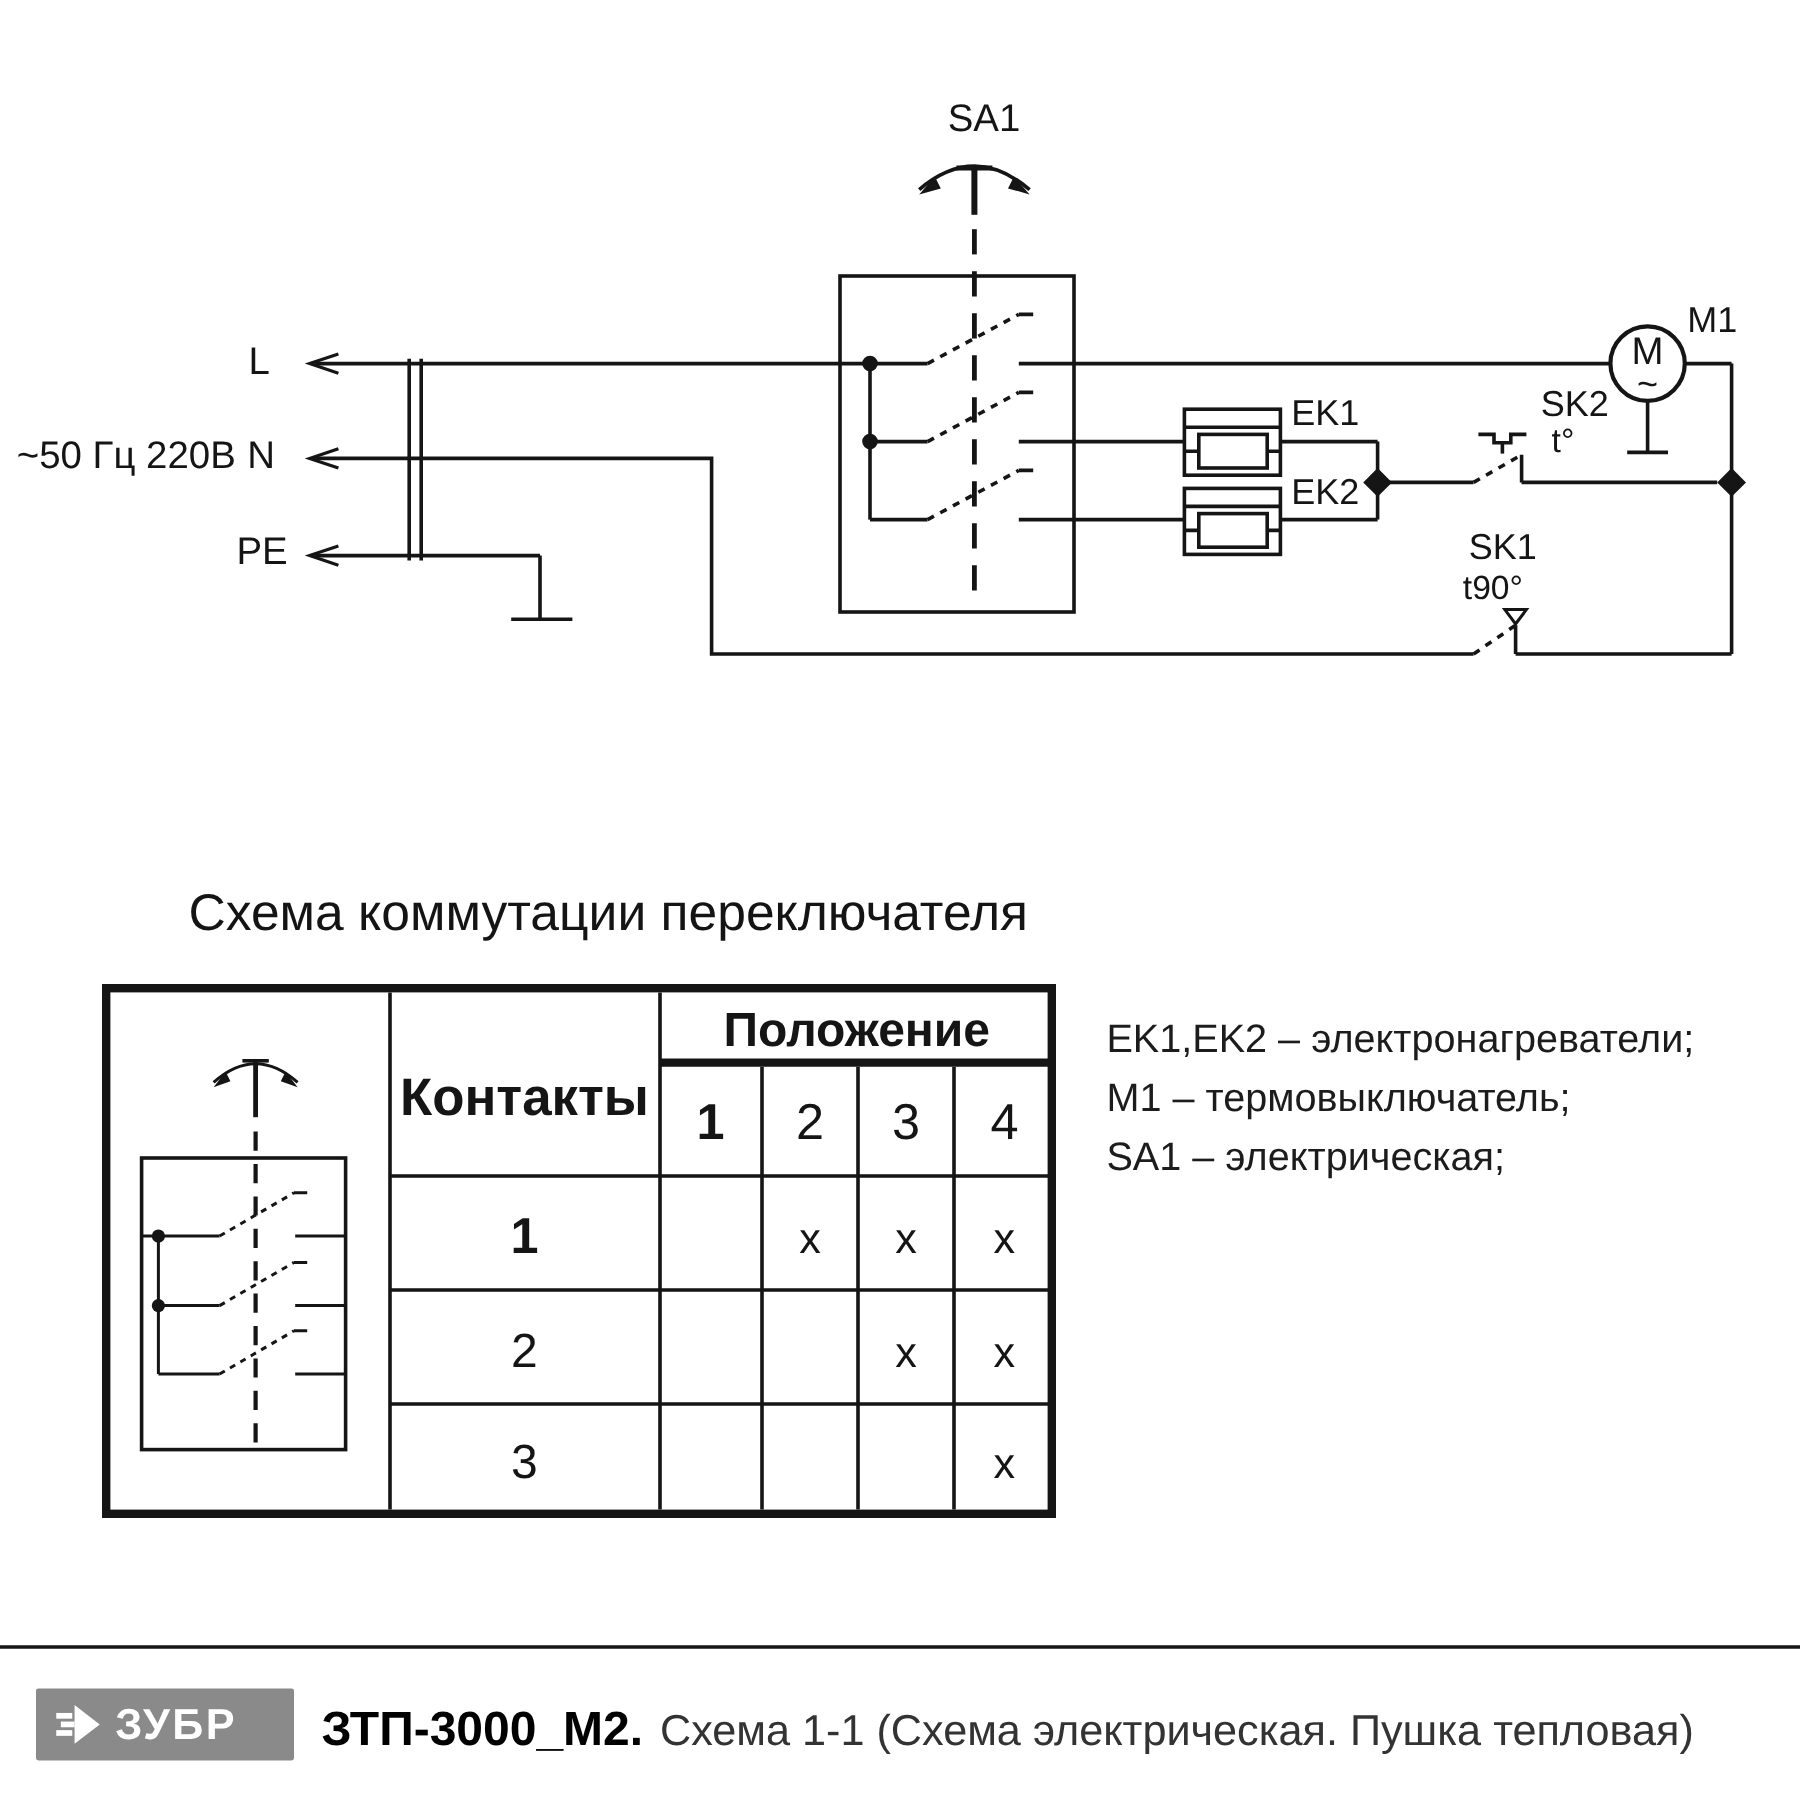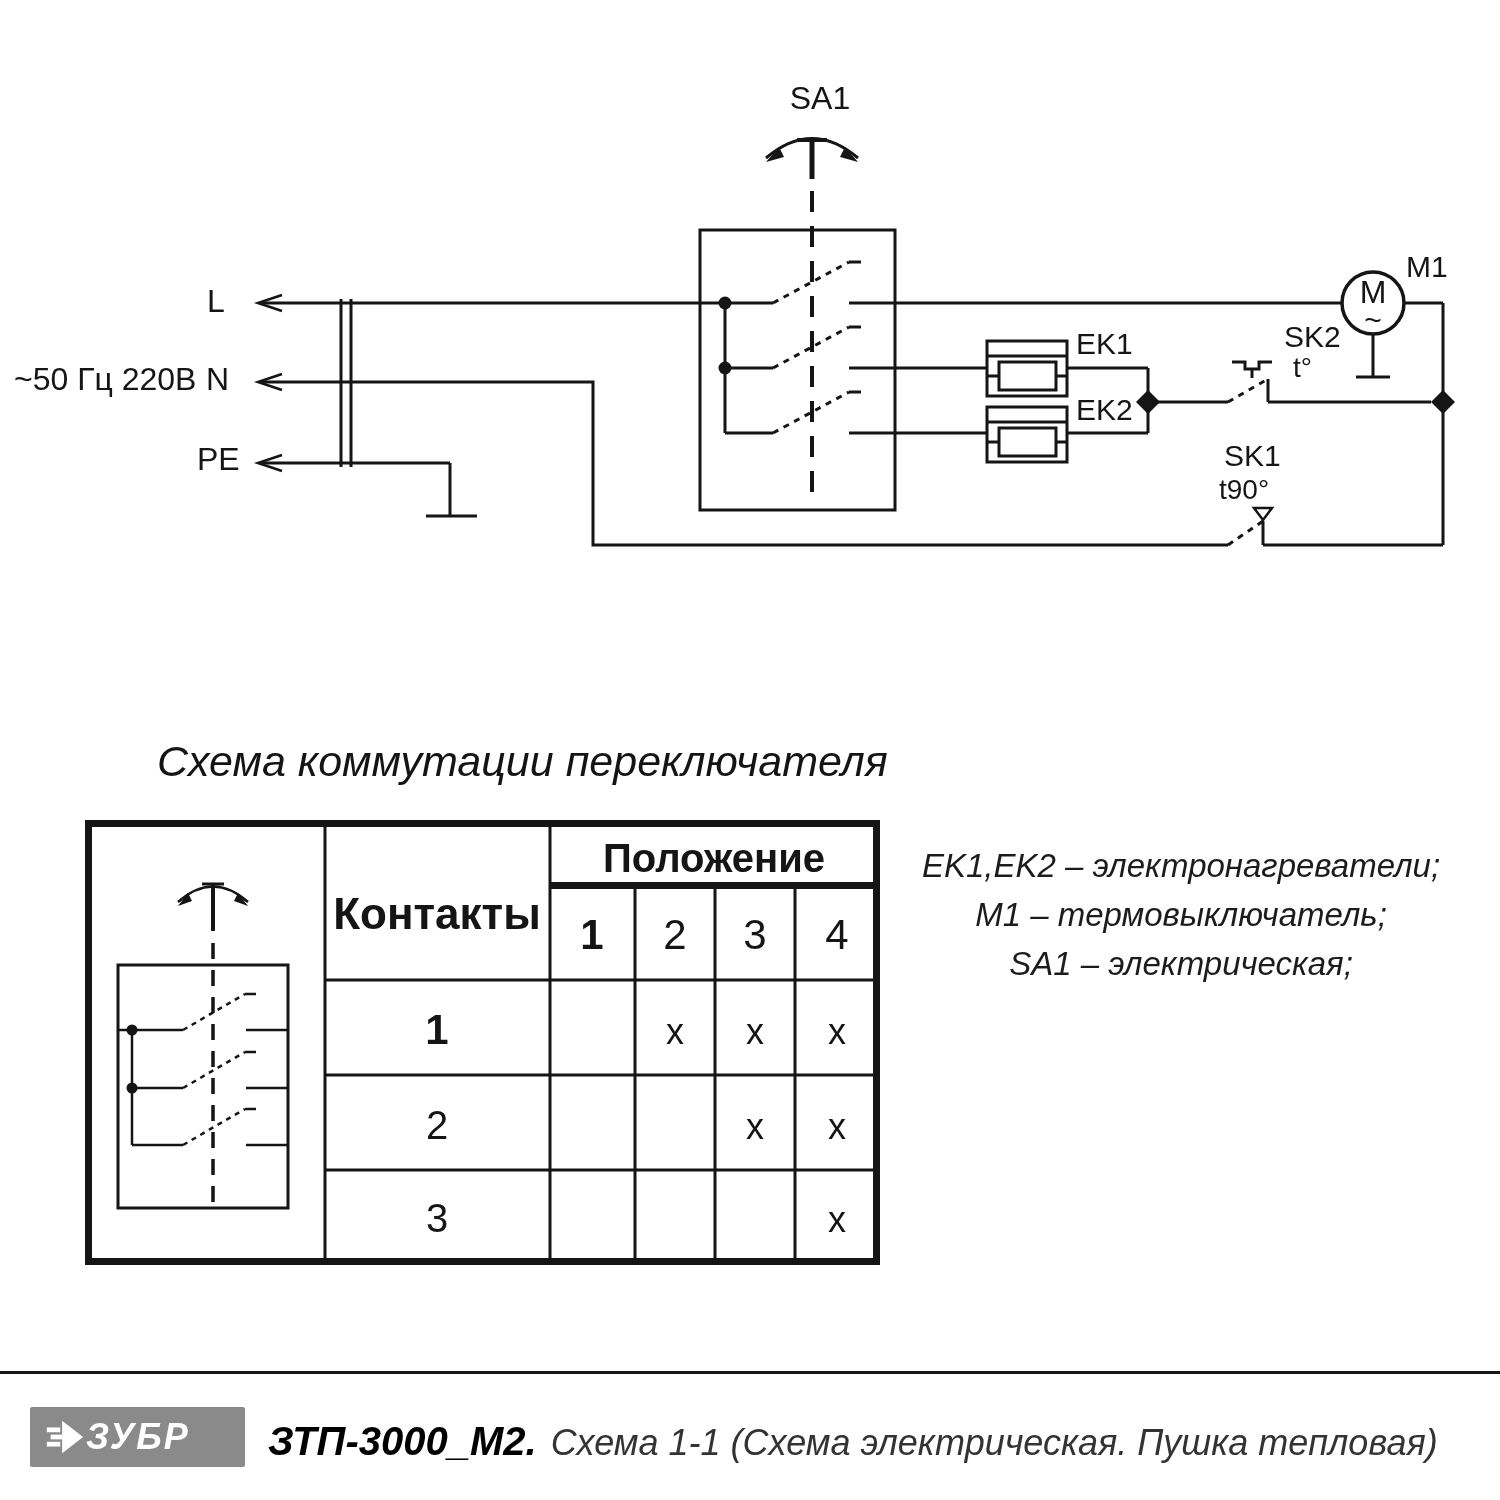--- a/index.html
+++ b/index.html
@@ -1,26 +1,26 @@
 <!DOCTYPE html>
 <html><head>
 <meta charset="utf-8">
 <style>
   html,body{margin:0;padding:0;background:#ffffff;}
   body{width:1500px;height:1500px;position:relative;overflow:hidden;
        font-family:"Liberation Sans",sans-serif;color:#111;}
   #stage{position:absolute;left:0;top:0;width:1500px;height:1500px;}
   svg.layer{position:absolute;left:0;top:0;}
   svg text{font-family:"Liberation Sans",sans-serif;fill:#151515;}
-  .abs{position:absolute;font-style:italic;}
+  .abs{position:absolute;}
   #title{left:157px;top:737px;font-size:43px;letter-spacing:0px;color:#141414;white-space:nowrap;}
   #legend{left:922px;top:841px;}
-  #legend div{font-size:33px;line-height:49px;color:#1c1c1c;white-space:nowrap;text-align:center;}
+  #legend div{font-size:33px;line-height:49px;color:#1c1c1c;white-space:nowrap;}
   #logo{left:30px;top:1407px;width:215px;height:60px;background:#8a8a8a;border-radius:2px;
-        display:flex;align-items:center;padding-left:14px;box-sizing:border-box;}
+        display:flex;align-items:center;gap:10px;padding-left:14px;box-sizing:border-box;}
   #logo .brand{color:#ffffff;font-size:36px;font-weight:700;letter-spacing:2px;}
   #caption{left:268px;top:1419px;white-space:nowrap;text-align:center;}
   #caption .model{font-size:40px;font-weight:700;color:#000;}
   #caption .light{font-size:36px;font-weight:400;color:#333;margin-left:14px;}
 </style>
 </head>
 <body>
 
 <div id="stage">
 

